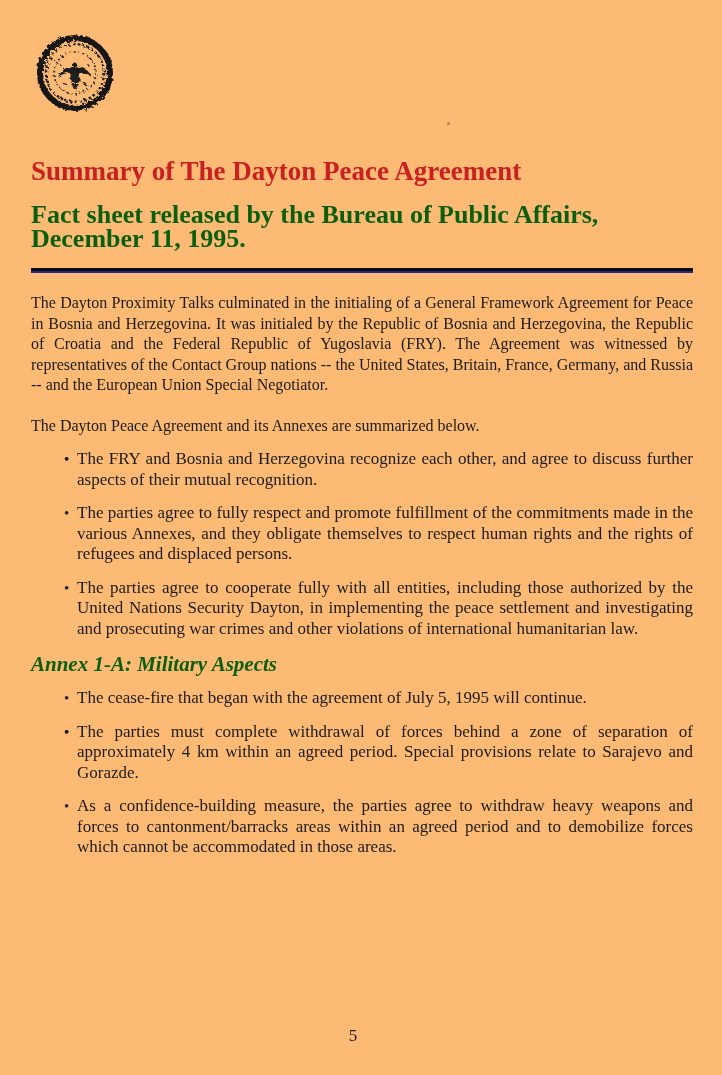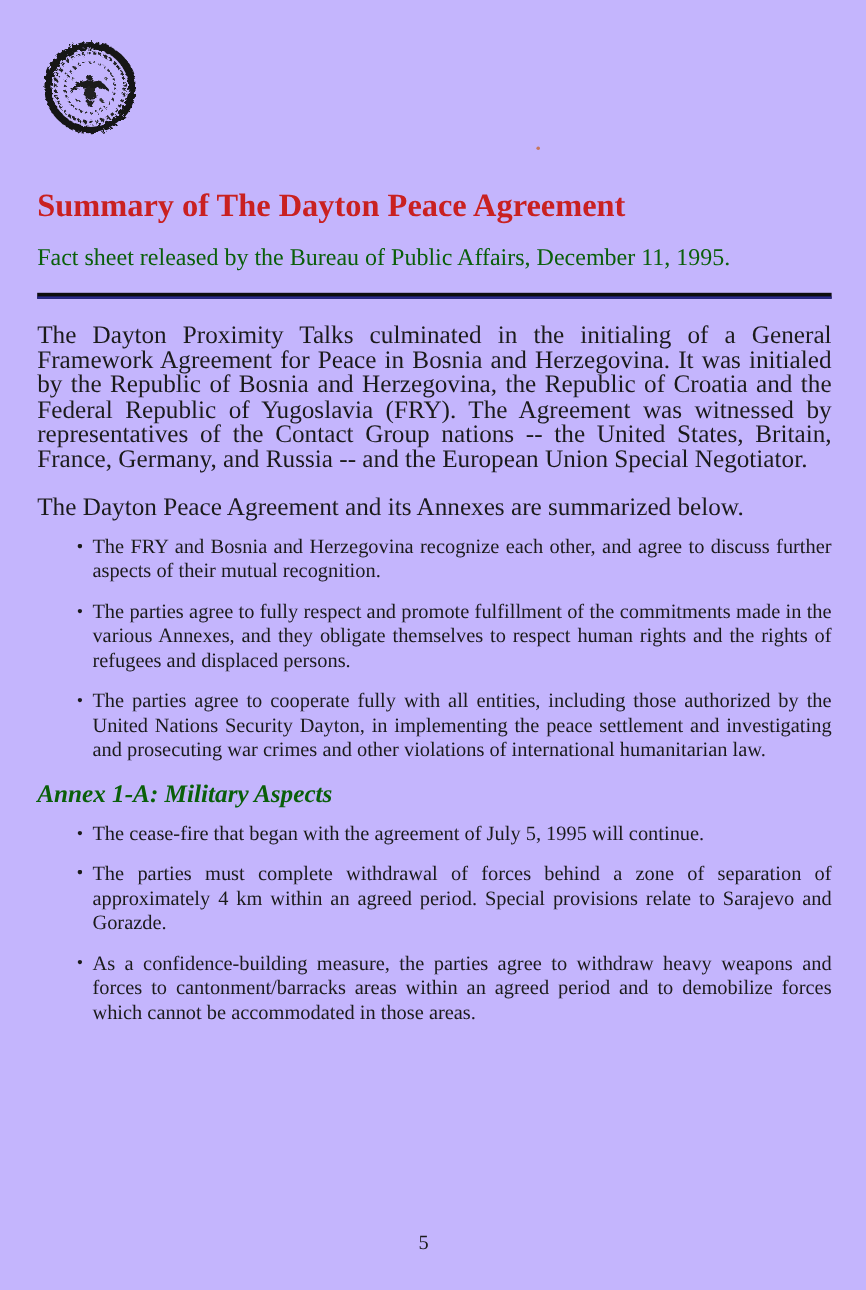--- a/index.html
+++ b/index.html
@@ -1,20 +1,20 @@
 <!DOCTYPE html>
 <html><head>
 <meta charset="utf-8">
 <style>
   html,body { margin:0; padding:0; background:#888; }
   .page {
     position:relative;
     width:722px; height:1075px;
     margin:0 auto;
-    background:#c4b5fd;
+    background:#fdba74;
     font-family:"Liberation Serif", serif;
     color:#1b1b1b;
     overflow:hidden;
   }
   .content {
     position:absolute;
     left:31px; top:0;
     width:662px;
   }
   .seal {
@@ -30,33 +30,33 @@
     background:#c8765a;
   }
   .doc-title {
     margin:0; padding-top:156px;
     font-size:27px; line-height:30px;
     font-weight:bold;
     color:#c92121;
   }
   .doc-subtitle {
     margin:17px 0 0 0;
-    font-size:20px; line-height:24px;
-    font-weight:normal;
+    font-size:26px; line-height:24px;
+    font-weight:bold;
     color:#0a5f0a;
   }
   .rule {
     margin-top:17px;
     height:3px;
     background:#0c0c0c;
     border-bottom:2px solid #28288a;
   }
   .para {
     margin:20px 0 0 0;
-    font-size:21px; line-height:20.5px;
+    font-size:16px; line-height:20.5px;
     text-align:justify;
     text-align-last:left;
   }
   .para.single { }
   .section-heading {
     margin:8px 0 0 0;
     font-size:21px; line-height:24px;
     font-weight:bold;
     color:#0a5f0a;
   }

